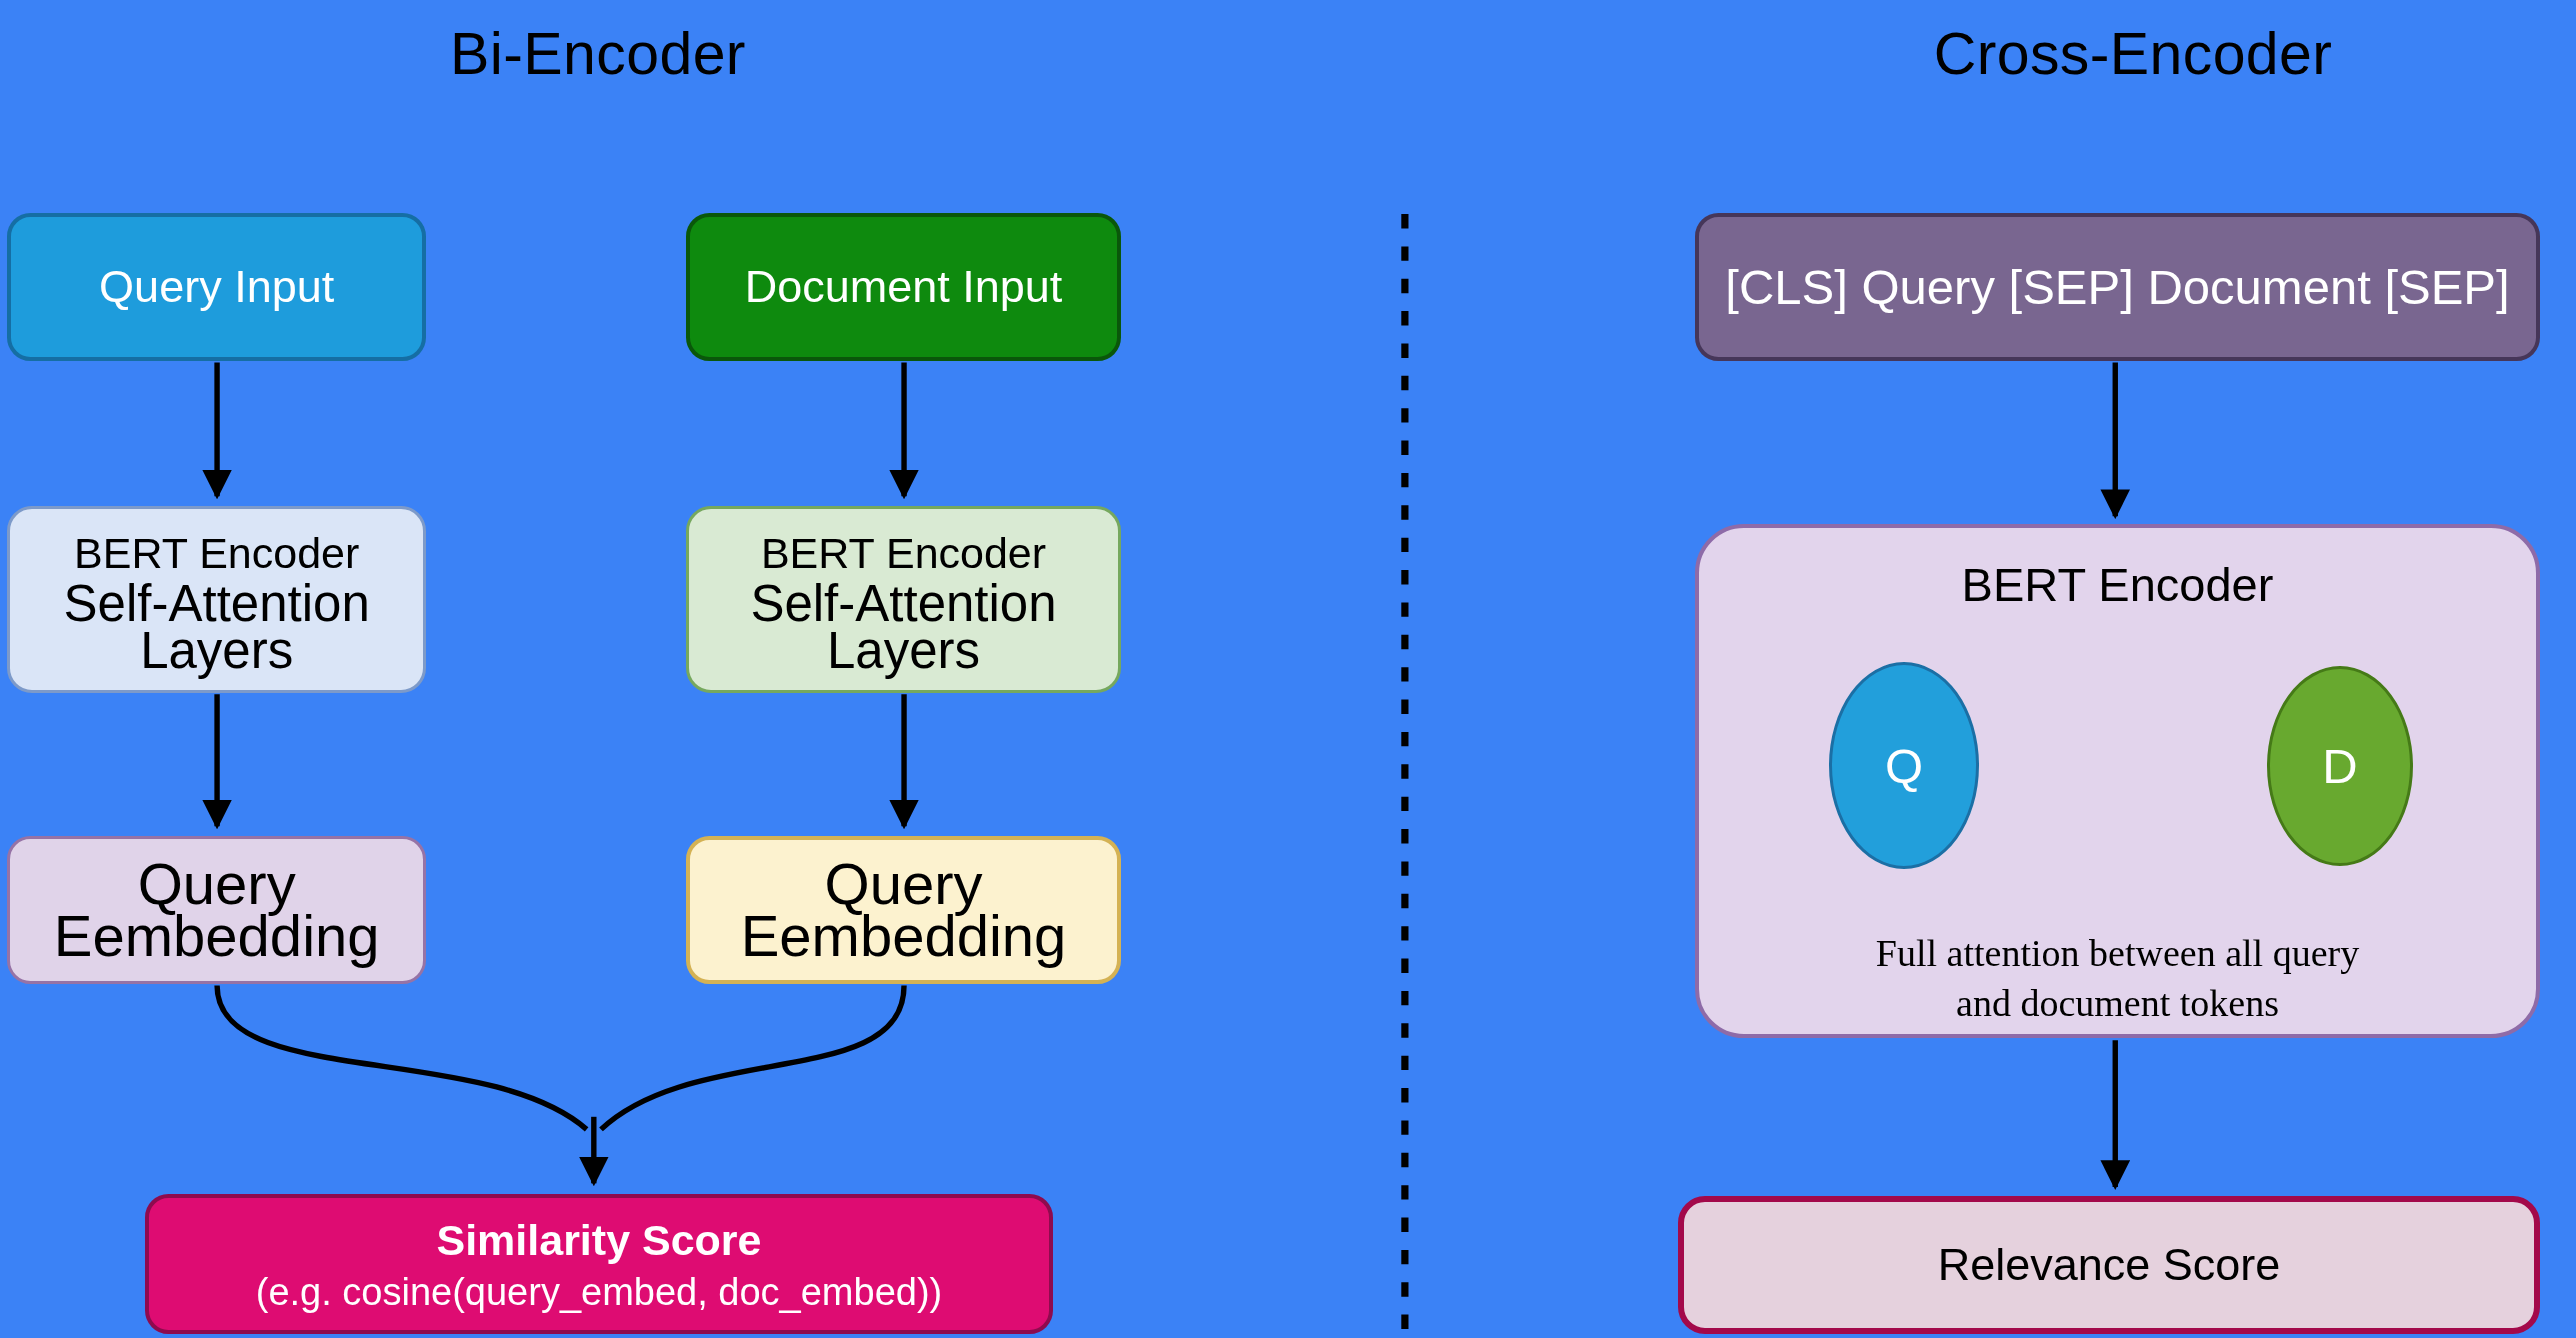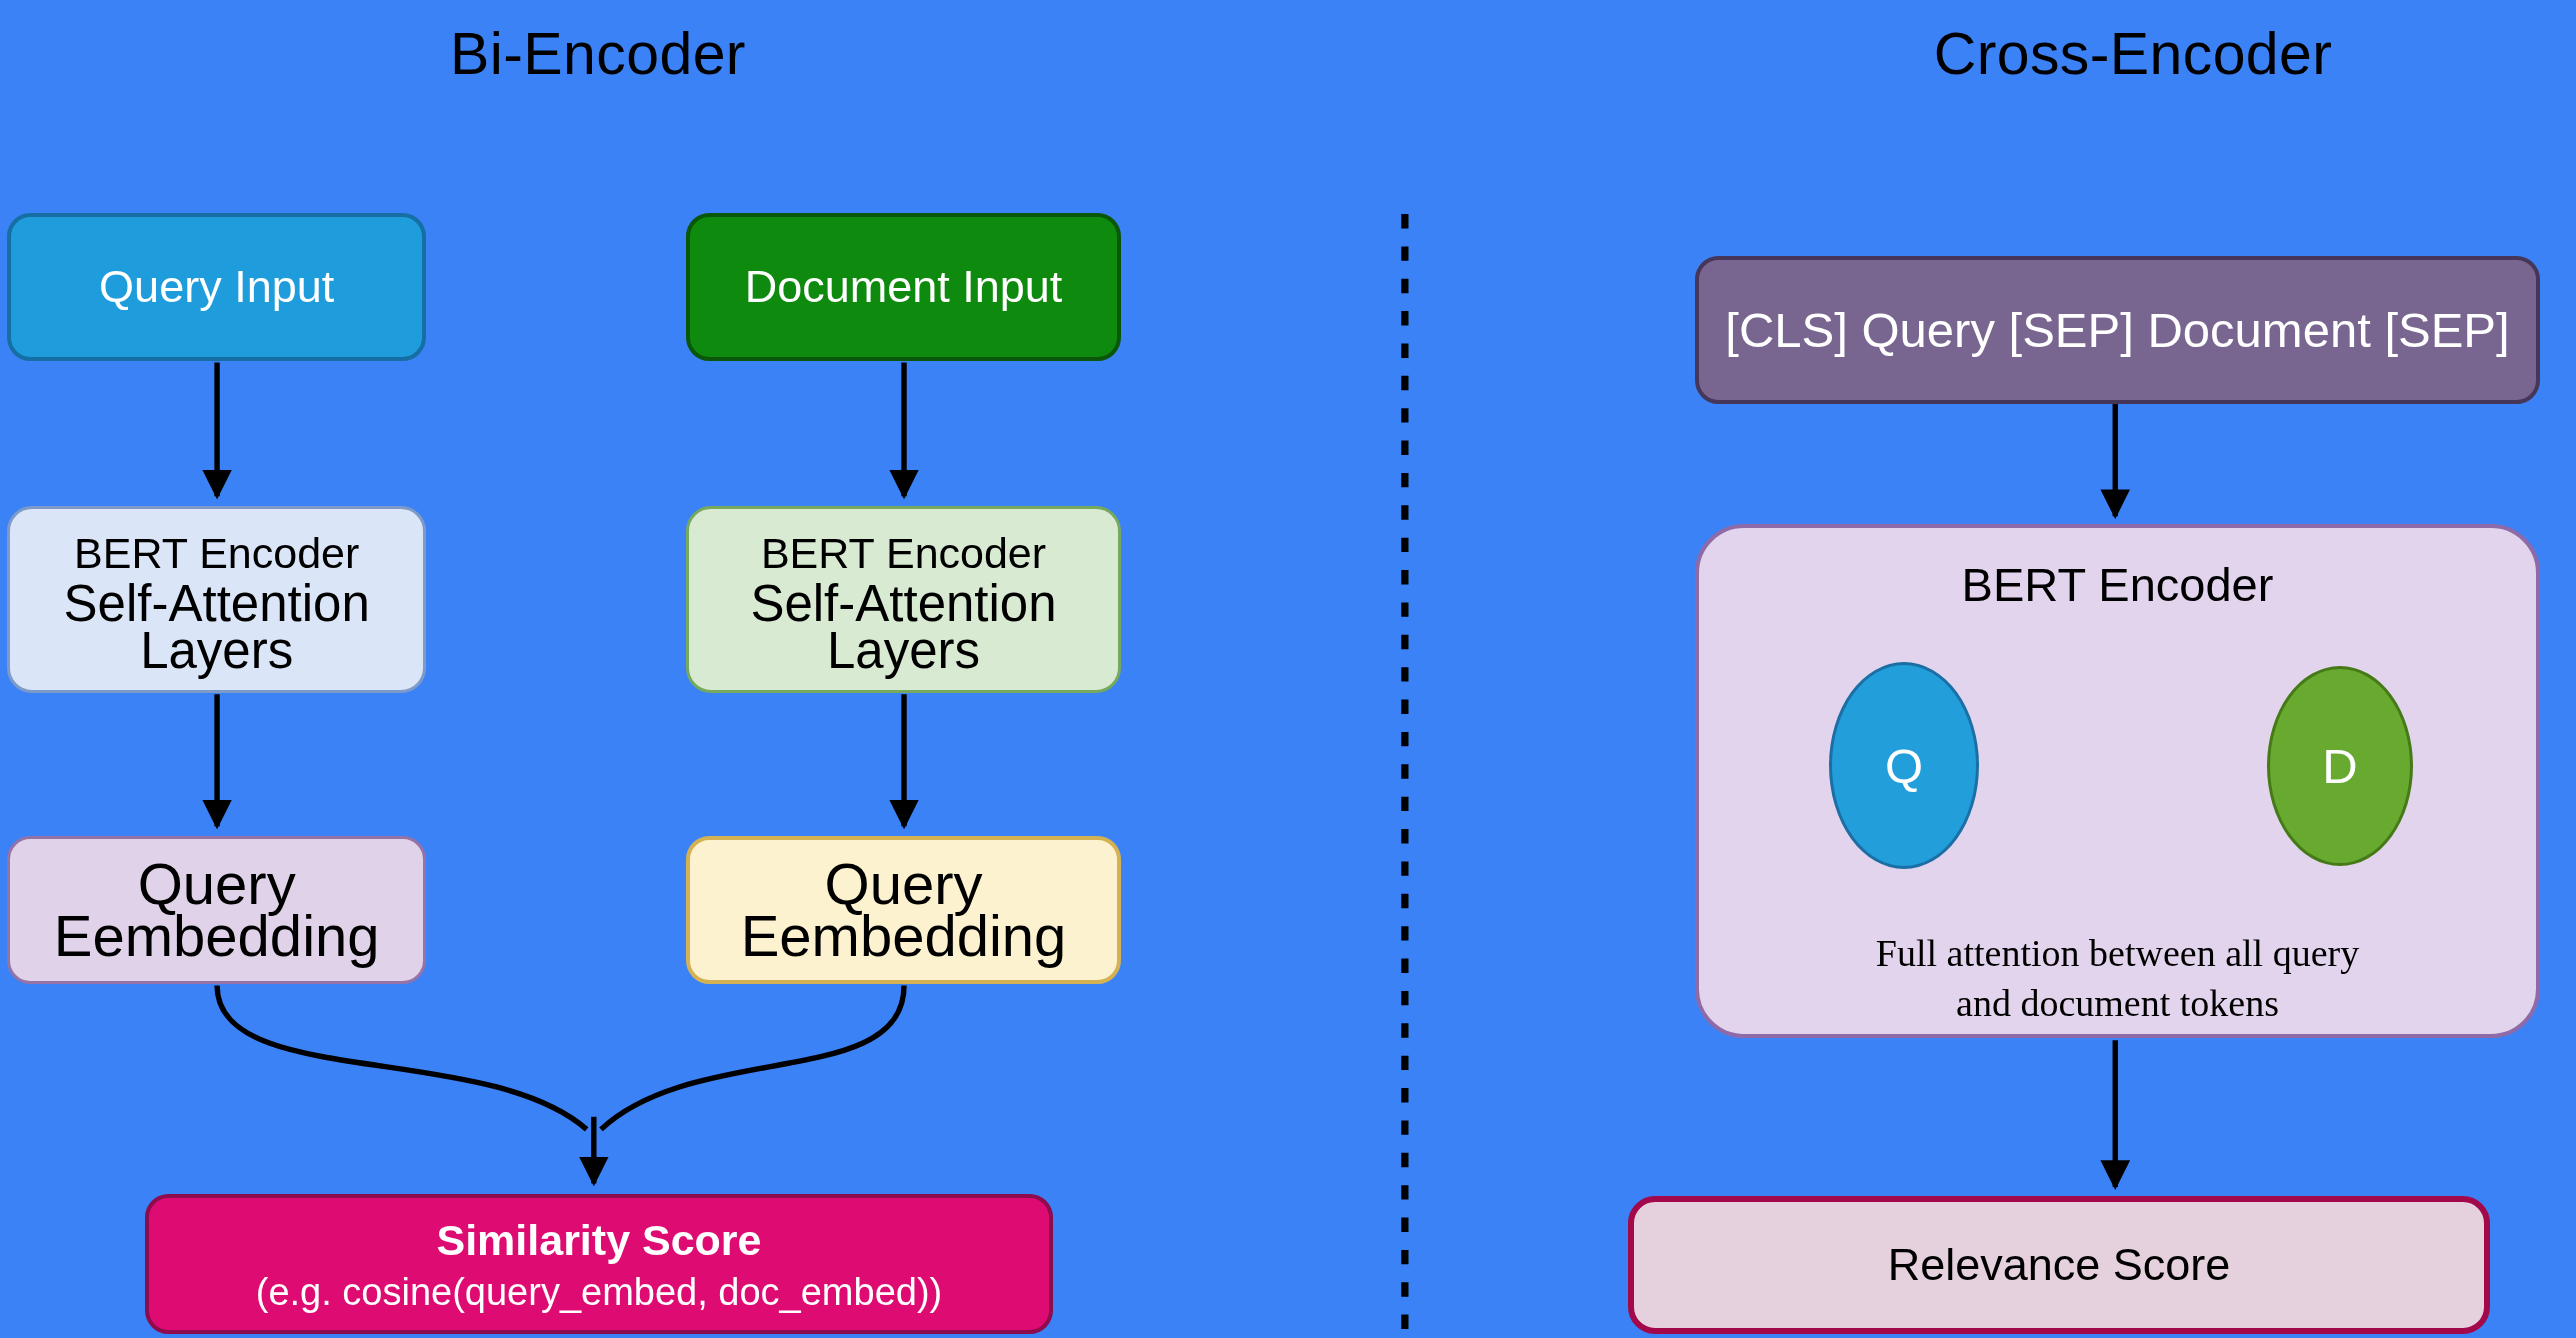--- a/index.html
+++ b/index.html
@@ -42,21 +42,21 @@
     left:145px;top:1194px;width:908px;height:140px;
     background:var(--similarity_fill,#DE0C72);border:4.5px solid var(--similarity_border,#8E0B4E);
     color:#fff;
   }
   .similarity .l1{font-size:43px;line-height:56px;font-weight:bold;}
   .similarity .l2{font-size:38px;line-height:49px;}
   
   .cls-box{
     left:1695px;top:213px;width:845px;height:148px;
     background:var(--cls_fill,#796690);border:4.5px solid var(--cls_border,#463659);
-    color:#fff;font-size:49px;white-space:nowrap;margin-top:43px;
+    color:#fff;font-size:49px;white-space:nowrap;
   }
   .cross-bert{
     left:1695px;top:524px;width:845px;height:514px;border-radius:49px;
     background:var(--cross_bert_fill,#E2D4EC);border:4.5px solid var(--cross_bert_border,#8E6BA8);
     justify-content:flex-start;color:#000;z-index:2;
   }
   .cross-bert-title{margin-top:29px;font-size:47px;}
   .token-circle{
     position:absolute;display:flex;align-items:center;justify-content:center;
     color:#fff;font-size:49px;border-radius:50%;z-index:3;
@@ -67,21 +67,21 @@
   }
   .d-circle{
     left:2267px;top:666px;width:140px;height:194px;
     background:var(--d_circle_fill,#68A92F);border:3.6px solid var(--d_circle_border,#457A17);
   }
   .attention-caption{
     position:absolute;left:1695px;top:928px;width:845px;text-align:center;
     font-size:38px;line-height:50px;color:#000;z-index:3;font-family:Liberation Serif, serif;
   }
   .relevance{
-    left:1628px;top:1196px;width:862px;height:138px;border-radius:27px;
+    left:1678px;top:1196px;width:862px;height:138px;border-radius:27px;
     background:var(--relevance_fill,#E5D1DD);border:6.3px solid var(--relevance_border,#A3094A);
     color:#000;font-size:45px;
   }
   #wires{position:absolute;left:0;top:0;width:2576px;height:1338px;z-index:1;}
 </style>
 </head>
 <body>
 
 <div id="canvas">
 

